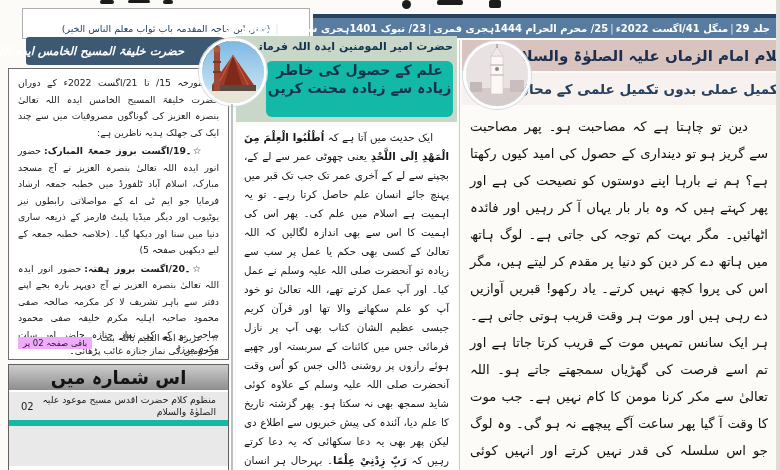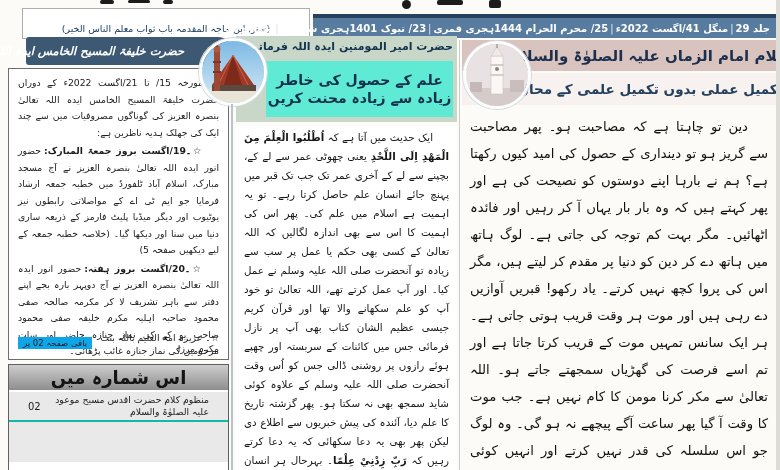--- a/index.html
+++ b/index.html
@@ -20,40 +20,40 @@
   
   .left-banner{left:26px;top:37px;width:206px;height:28px;background:#3d5872;border-radius:3px 14px 14px 3px;
     display:flex;align-items:center;justify-content:flex-start;padding:0 48px 0 8px;box-sizing:border-box;}
   .left-banner span{color:#ffffff;font-size:11.5px;font-weight:bold;font-style:italic;white-space:nowrap;}
   .left-box{left:8px;top:68px;width:221px;height:292px;border:1.5px solid #6d6d6d;background:#ffffff;
     box-sizing:border-box;padding:6px 9px 18px 9px;overflow:hidden;}
   .left-box p{margin:0 0 2px 0;font-size:9.3px;line-height:16.5px;text-align:justify;color:#1b1b1b;text-indent:16px;}
   .left-box p .lead{font-weight:bold;}
   .left-last{position:absolute;bottom:5px;right:9px;left:9px;display:flex;align-items:center;
     justify-content:space-between;font-size:9.3px;color:#1b1b1b;}
-  .cont-chip{background:#0ea5e9;color:#222;font-size:8.5px;padding:1px 5px;white-space:nowrap;}
+  .cont-chip{background:#f0abfc;color:#222;font-size:8.5px;padding:1px 5px;white-space:nowrap;}
 
   
   .toc{left:8px;top:364px;width:221px;height:110px;border:1.5px solid #5f5f5f;background:#ffffff;
     box-sizing:border-box;overflow:hidden;}
   .toc-head{height:25px;background:linear-gradient(#cdcdcd,#8e8e8e);border-bottom:2px solid #ffffff;
     display:flex;align-items:center;justify-content:center;}
   .toc-head span{font-size:18px;font-weight:bold;color:#141414;}
   .toc-row{background:#e9e9e9;min-height:30px;display:flex;align-items:center;justify-content:space-between;
-    padding:2px 19px;box-sizing:border-box;border-bottom:2px solid #14b8a6;text-align:right;}
+    padding:2px 12px;box-sizing:border-box;border-bottom:6px solid #14b8a6;text-align:right;}
   .toc-row .t{font-size:9.3px;color:#1b1b1b;line-height:12px;}
   .toc-row .p{font-size:10px;color:#1b1b1b;margin-right:6px;}
   .toc-stub{background:#e9e9e9;height:40px;}
 
   
   .mid-header{left:236px;top:36px;width:221px;height:86px;background:#c9d7c8;}
   .mid-kicker{position:absolute;top:4px;right:4px;left:56px;text-align:center;
     font-size:11px;font-weight:bold;color:#12344f;white-space:nowrap;}
-  .mid-headline{position:absolute;top:25px;right:4px;left:30px;bottom:5px;background:#5eead4;border-radius:0;
-    display:flex;flex-direction:column;align-items:center;justify-content:center;}
+  .mid-headline{position:absolute;top:25px;right:4px;left:30px;bottom:5px;background:#14b8a6;border-radius:6px;
+    display:flex;flex-direction:column;align-items:center;justify-content:flex-start;}
   .mid-headline span{font-size:14px;font-weight:bold;color:#16314c;line-height:18px;white-space:nowrap;}
   .mid-body{left:236px;top:126px;width:221px;height:344px;background:#ffffff;box-sizing:border-box;
     padding:2px 8px;overflow:hidden;}
   .mid-body p{margin:0;font-size:10.3px;line-height:19px;text-align:justify;color:#161616;text-indent:16px;}
   .arabic{font-weight:bold;}
 
   
   .right-banner{left:462px;top:40px;width:314px;height:31px;background:#d9c3bf;
     display:flex;align-items:center;justify-content:center;padding-right:4px;padding-left:62px;box-sizing:border-box;}
   .right-banner span{font-size:15px;font-weight:bold;color:#1c2f4c;white-space:nowrap;}

